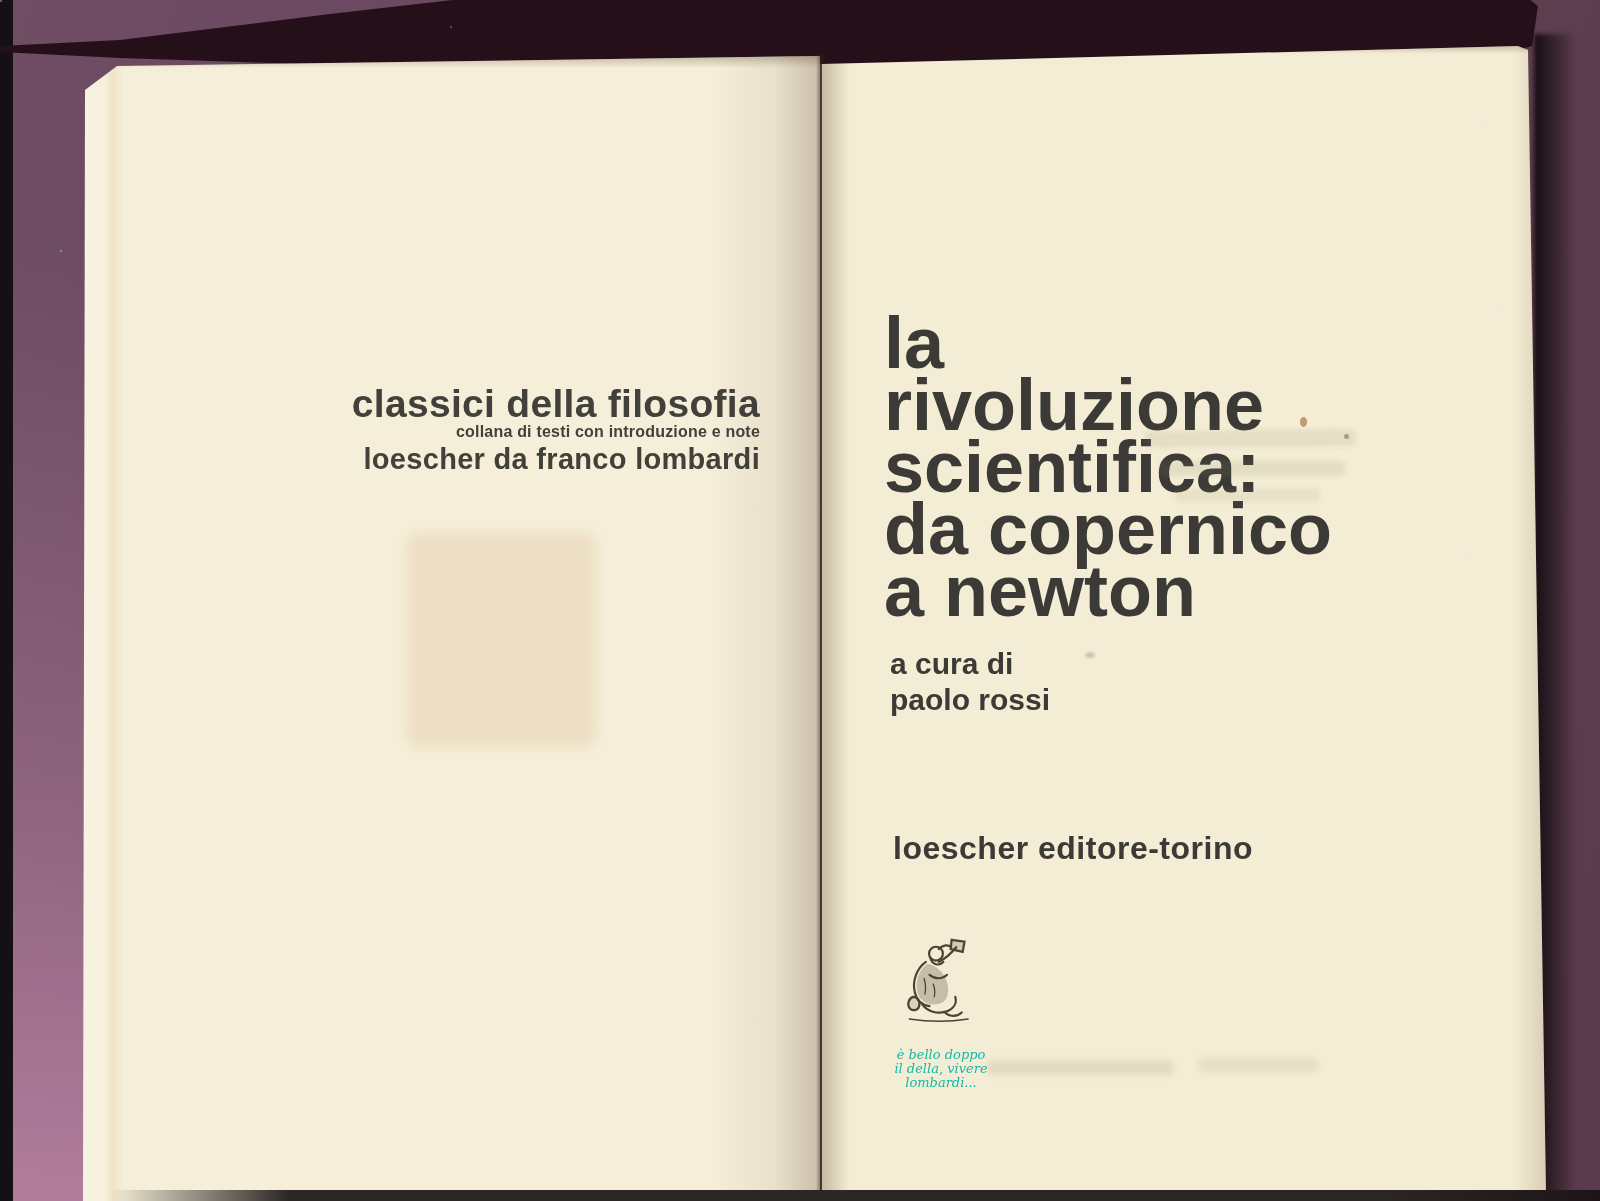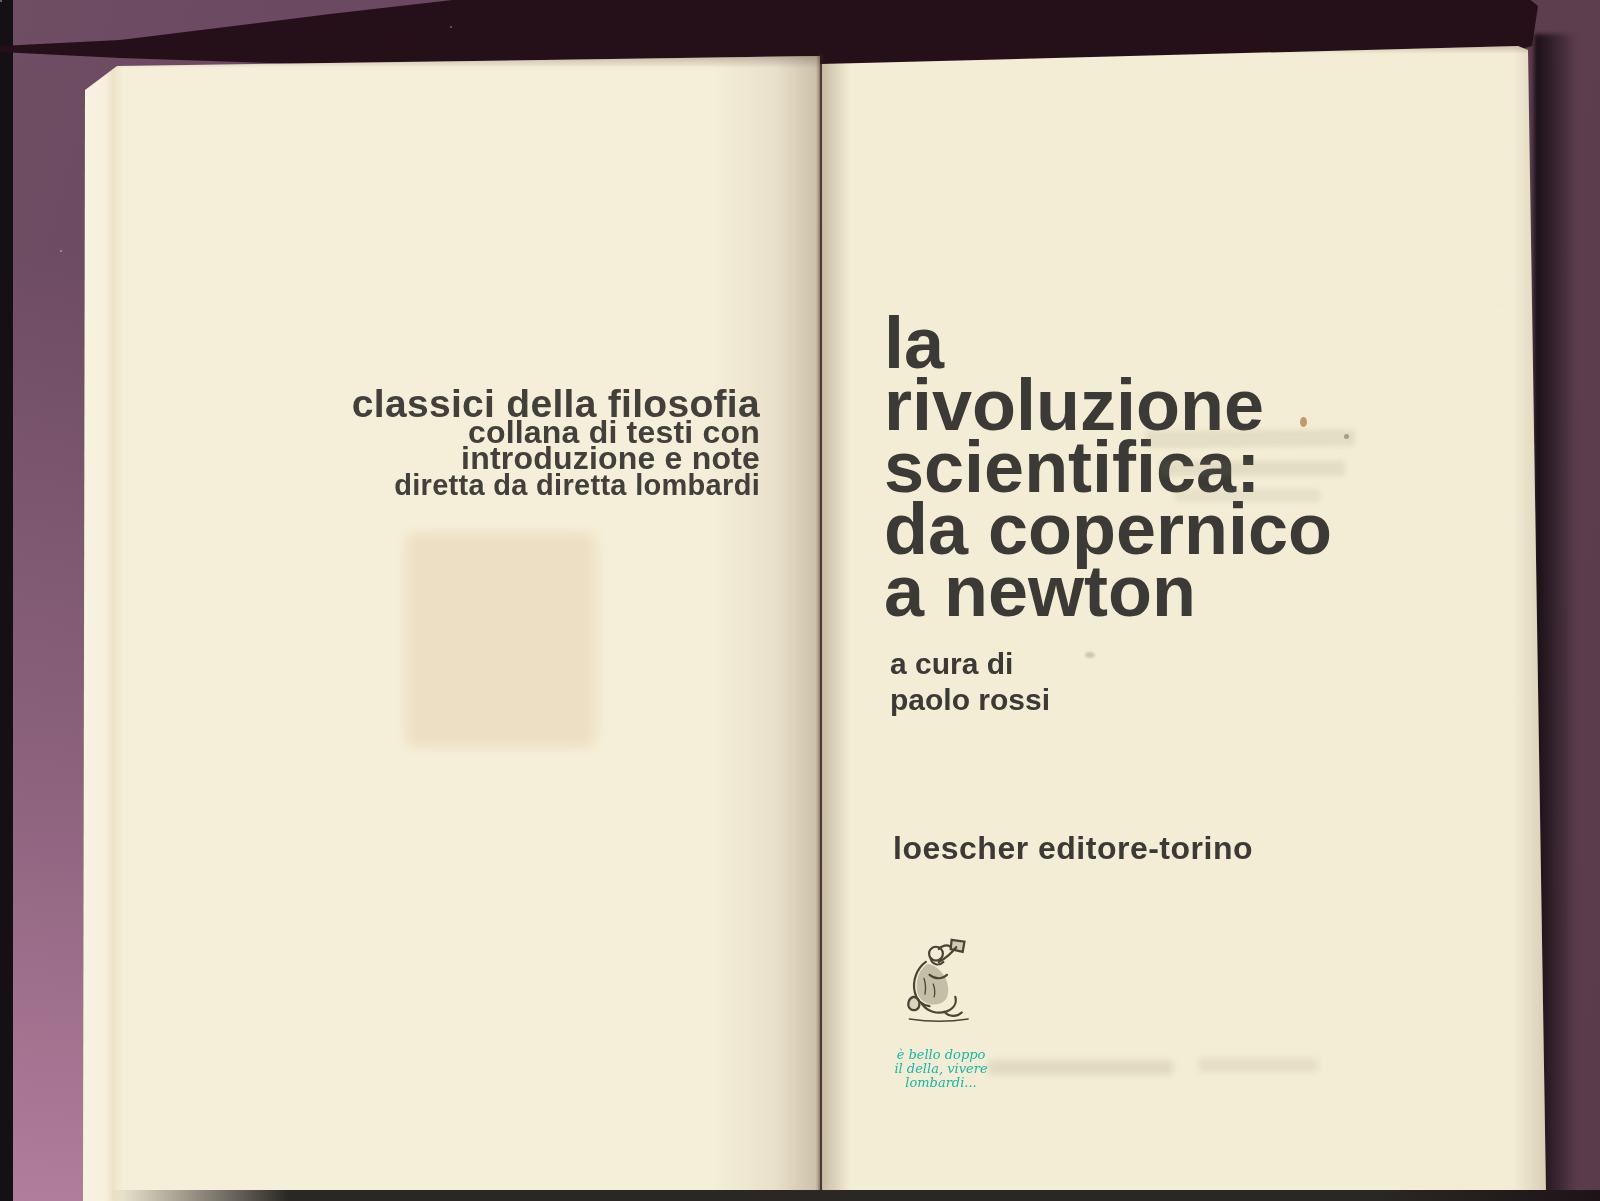--- a/index.html
+++ b/index.html
@@ -52,21 +52,21 @@
       linear-gradient(to left,rgba(110,85,55,.20),rgba(110,85,55,0) 34px),
       #f4edd5;
   }
   .stain{
     left:406px;top:533px;width:190px;height:214px;background:#e7d3b2;
     opacity:.55;filter:blur(6px);border-radius:12px;
   }
   
   .series{left:300px;top:389px;width:460px;text-align:right;color:#42403b;font-weight:700;}
   .series .s1{font-size:39px;line-height:30px;letter-spacing:.3px;}
-  .series .s2{font-size:32px;line-height:26px;letter-spacing:.2px;}
+  .series .s2{font-size:16px;line-height:26px;letter-spacing:.2px;}
   .series .s3{font-size:29px;line-height:29px;letter-spacing:.3px;}
   .title{
     left:884px;top:312px;width:600px;color:#3b3a37;font-weight:700;
     font-size:72px;line-height:62px;letter-spacing:0;
   }
   .curator{left:890px;top:646px;width:400px;color:#3b3a37;font-weight:700;font-size:30px;line-height:36px;}
   .publisher{left:893px;top:830px;width:460px;color:#3b3a37;font-weight:700;font-size:32px;letter-spacing:.5px;}
   .colophon{left:866px;top:938px;width:150px;text-align:center;color:#4b4334;}
   .motto{font-family:"DejaVu Serif",serif;font-style:italic;font-size:13px;line-height:14px;color:#14b8a6;margin-top:14px;}
   
@@ -93,21 +93,21 @@
   <div class="abs bg-pink"></div>
   <div class="abs strip-black-left"></div>
   <div class="abs top-band"></div>
   <div class="abs right-shadow"></div>
 
   <div class="abs left-page"></div>
   <div class="abs stain"></div>
   <div class="abs series">
     <div class="s1">classici della filosofia</div>
     <div class="s2">collana di testi con introduzione e note</div>
-    <div class="s3">diretta da diretta lombardi</div>
+    <div class="s3">loescher da franco lombardi</div>
   </div>
 
   <div class="abs gutter"></div>
 
   <div class="abs right-page"></div>
 
   <div class="abs curator">
     <div>a cura di</div>
     <div>paolo rossi</div>
   </div>

